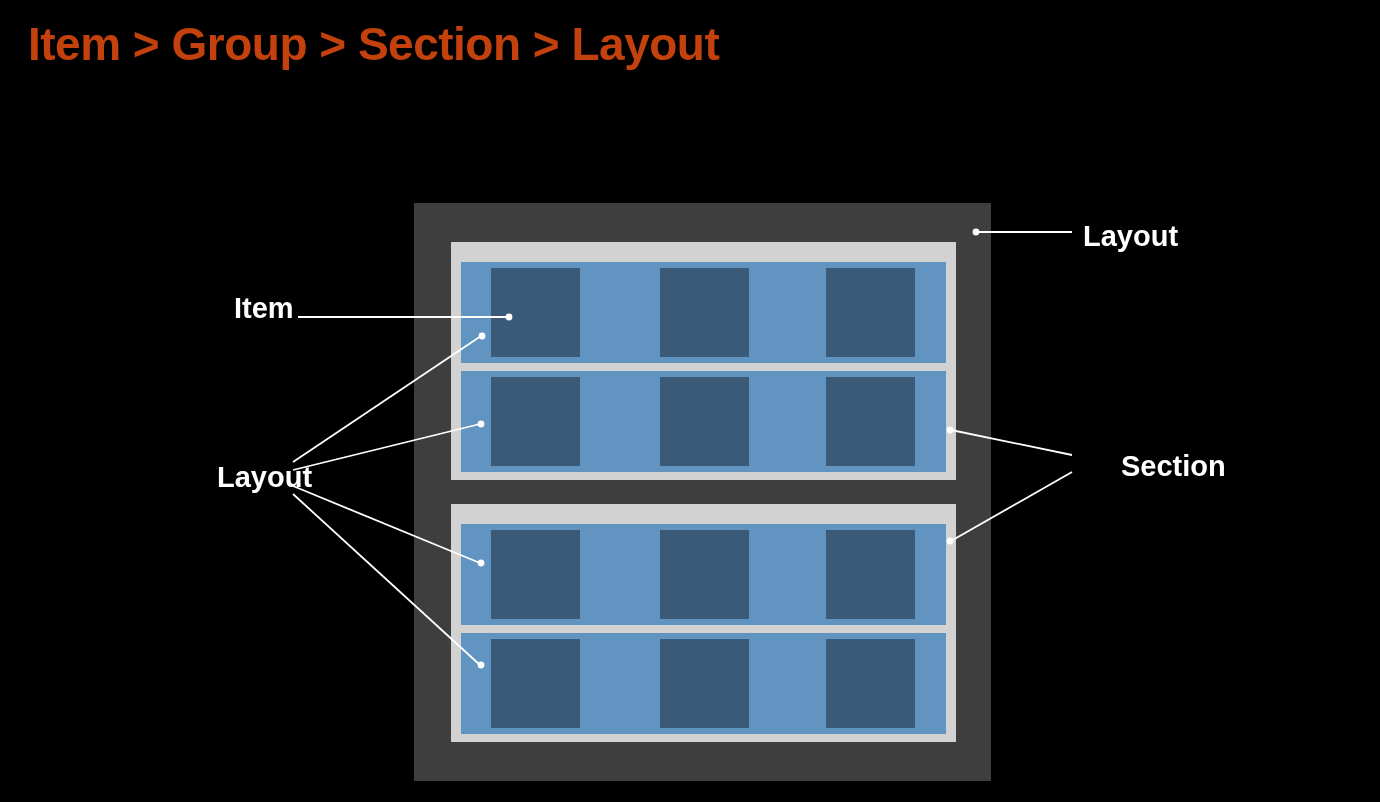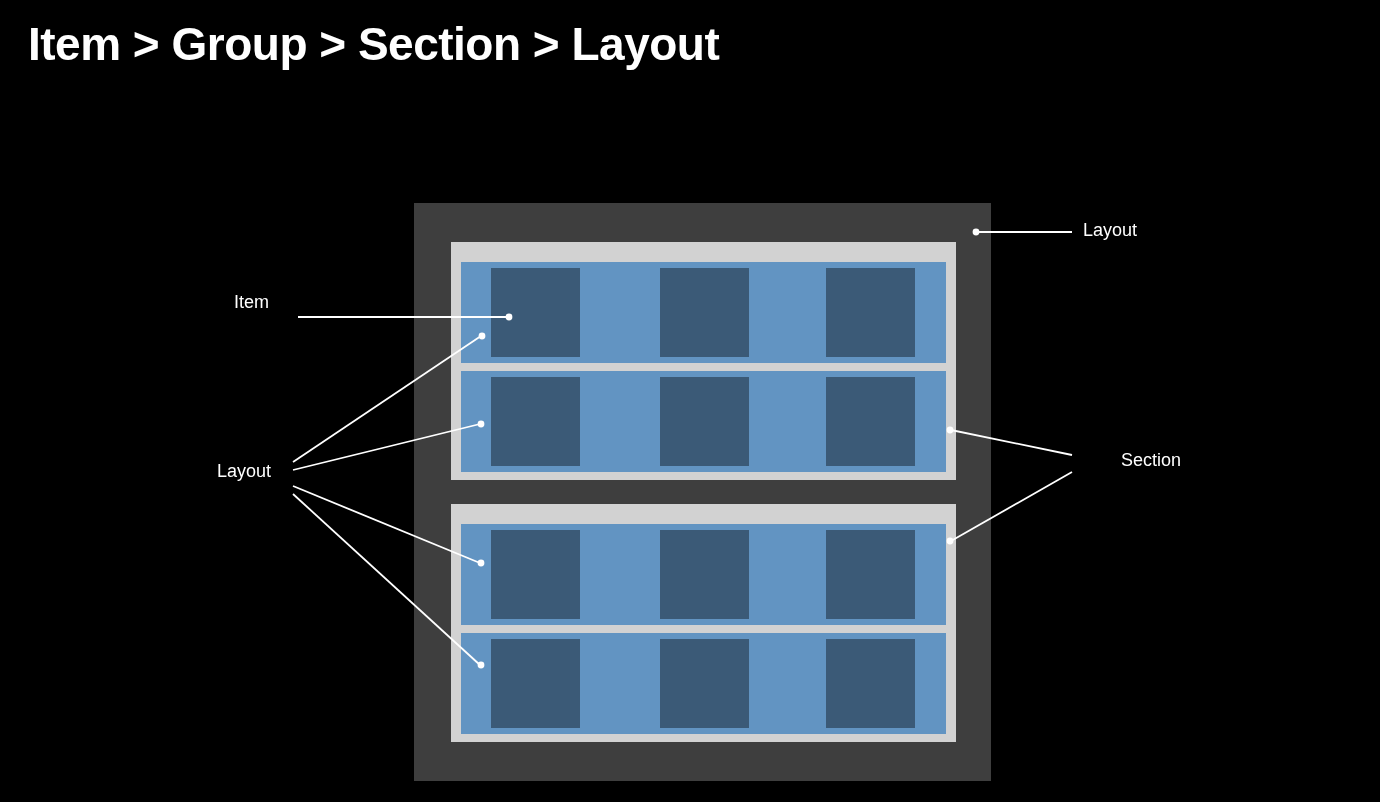--- a/index.html
+++ b/index.html
@@ -18,21 +18,21 @@
 
   
   #page-title {
     position: absolute;
     left: 28px;
     top: 18px;
     font-size: 46px;
     font-weight: bold;
     letter-spacing: -0.5px;
     line-height: 1.15;
-    color: #ffffff;
+    color: #c2410c;
     white-space: pre;
   }
 
   
   #layout-container {
     position: absolute;
     left: 414px;
     top: 203px;
     width: 577px;
     height: 578px;
@@ -74,22 +74,22 @@
   #annotation-layer {
     position: absolute;
     left: 0;
     top: 0;
     width: 1380px;
     height: 802px;
     pointer-events: none;
   }
   .callout-label {
     position: absolute;
-    font-size: 18px;
-    font-weight: normal;
+    font-size: 29px;
+    font-weight: bold;
     color: #ffffff;
     white-space: pre;
   }
   #label-item    { left: 234px;  top: 292px; }
   #label-group   { left: 217px;  top: 461px; }
   #label-layout  { left: 1083px; top: 220px; }
   #label-section { left: 1083px; top: 450px; margin-left: 38px; }
 </style>
 </head>
 <body>

